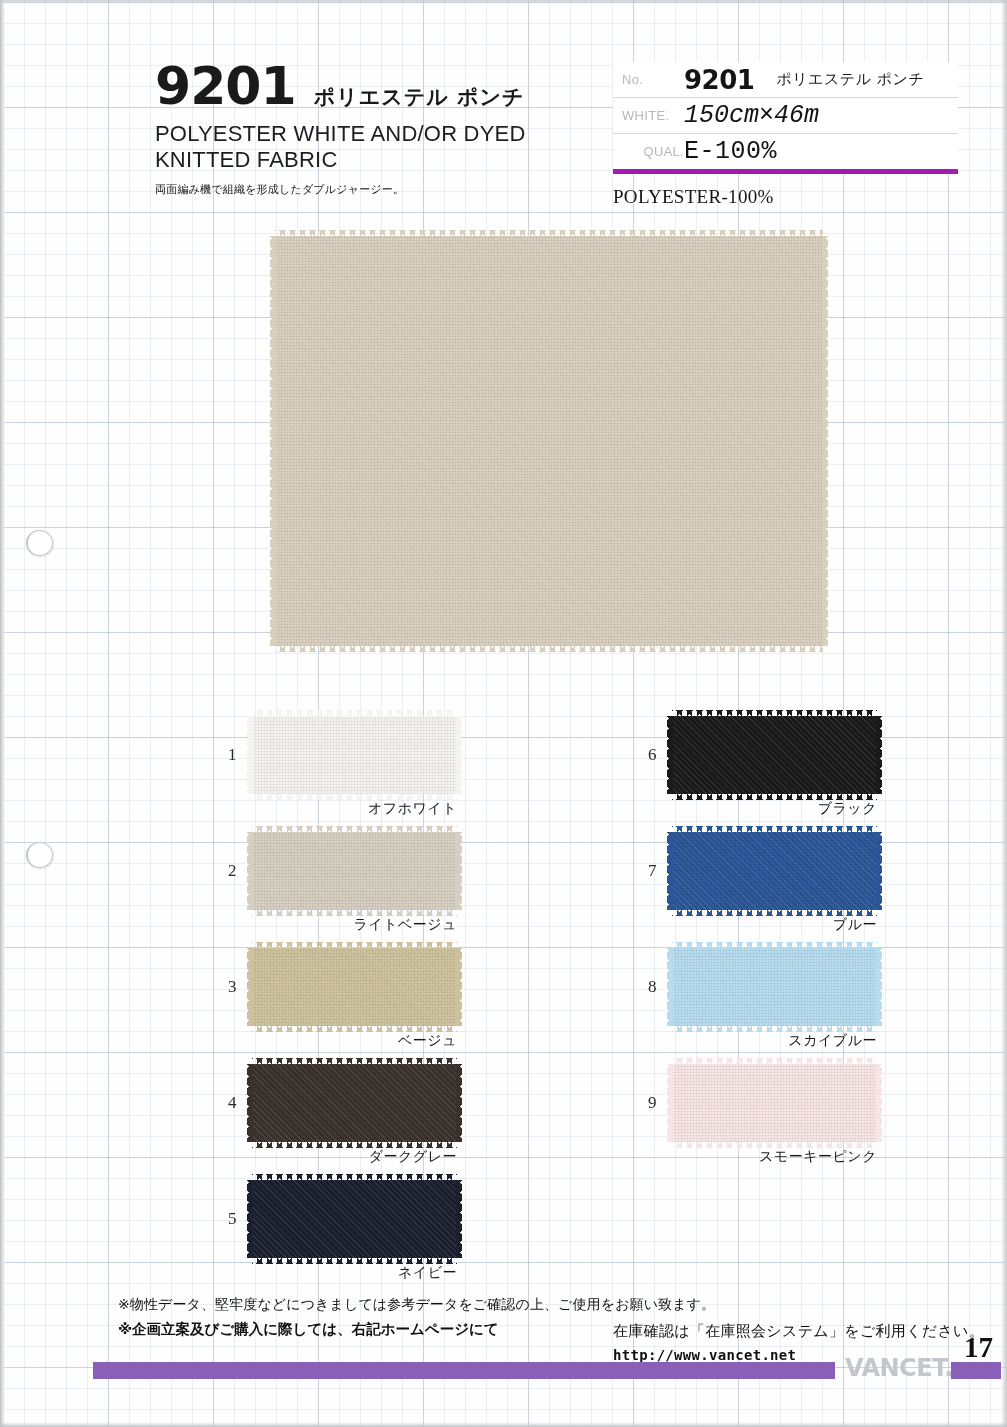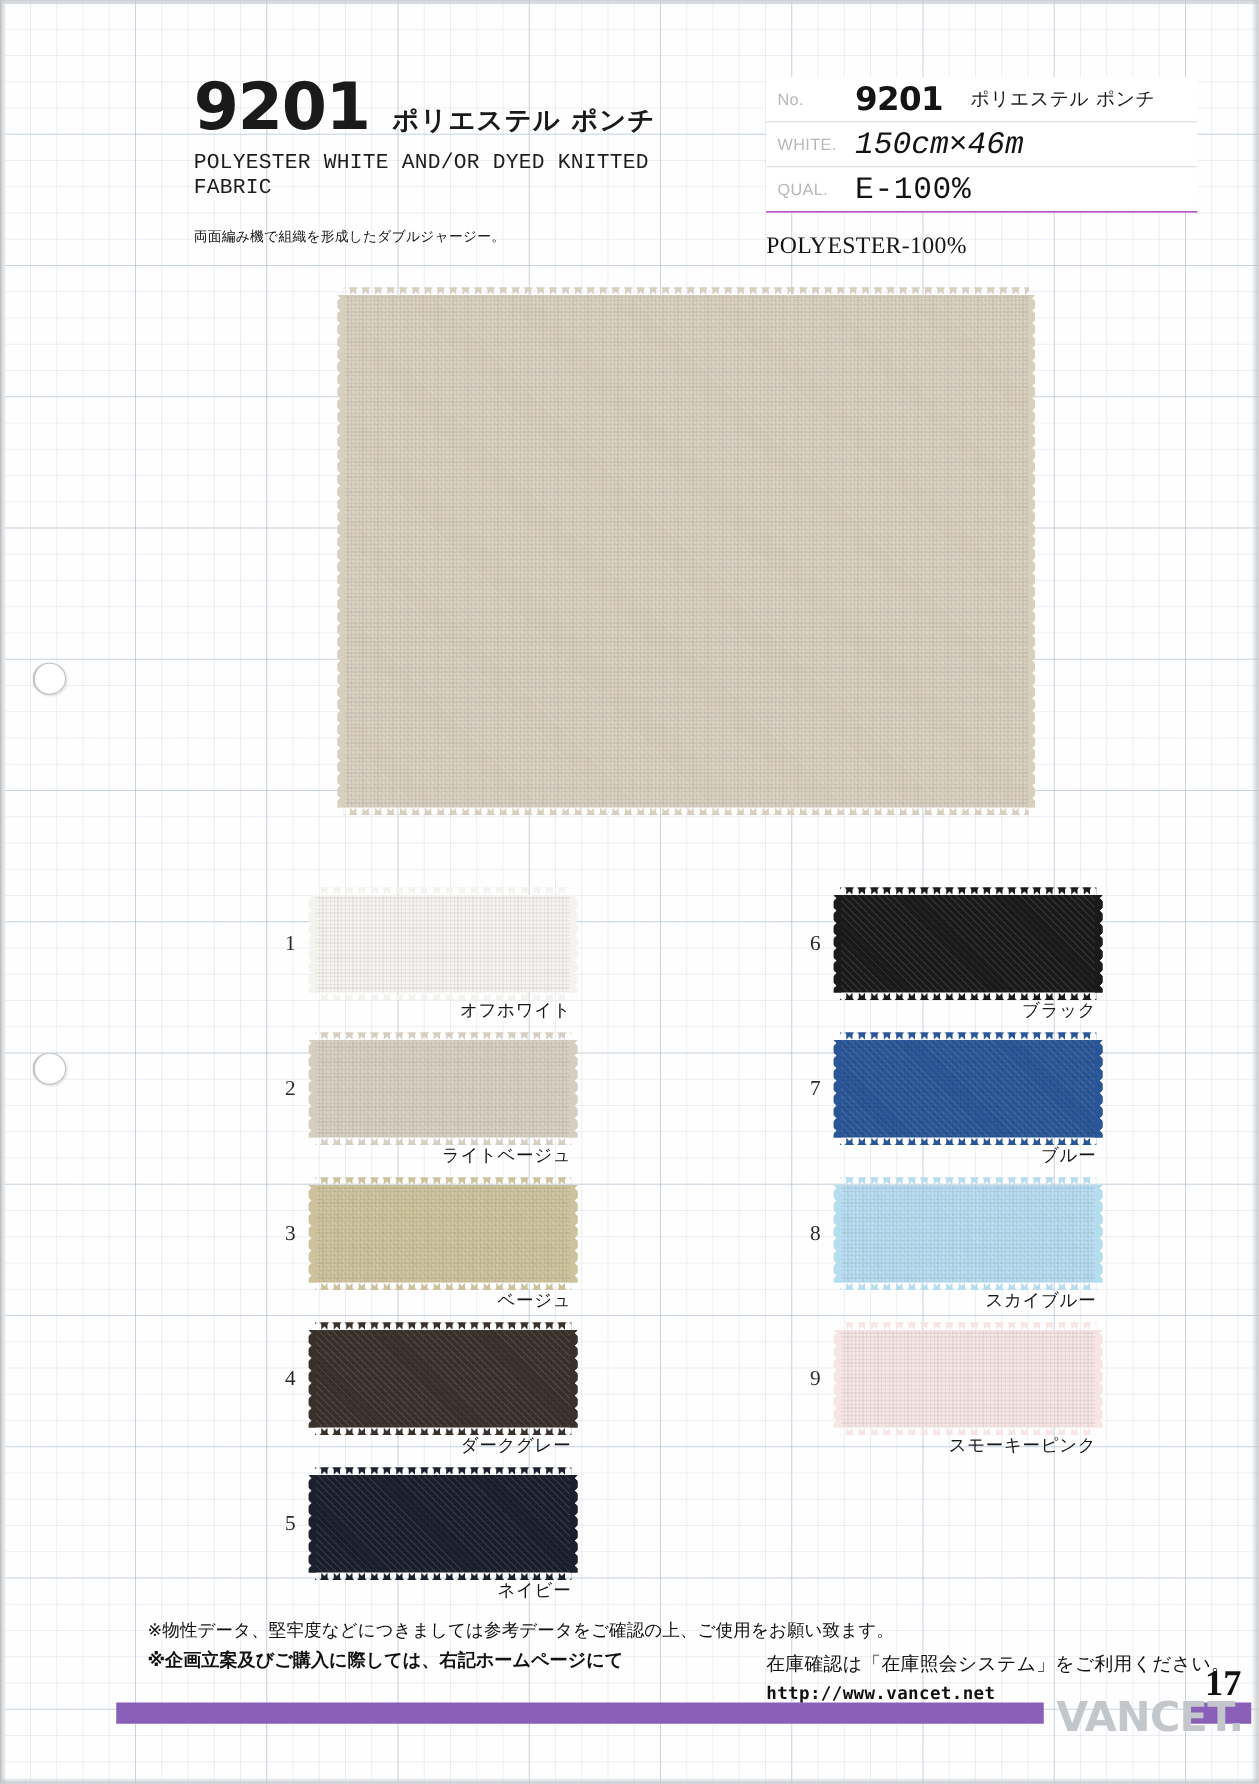--- a/index.html
+++ b/index.html
@@ -40,32 +40,32 @@
 
   
   #header{position:absolute;left:0;top:0;width:100%;height:225px;}
 
   #title-block{position:absolute;left:155px;top:60px;width:430px;}
   #code-line{display:flex;align-items:baseline;gap:18px;}
   #code-main{font-family:"DejaVu Sans", sans-serif;font-weight:bold;
     font-size:52px;letter-spacing:-1px;color:#1a1a1a;line-height:1;}
   #code-jp{font-family:"DejaVu Sans", sans-serif;font-weight:bold;
     font-size:21px;color:#1a1a1a;letter-spacing:1px;}
-  #title-en{margin-top:9px;font-family:Liberation Mono, monospace;
-    font-size:17px;color:#1d1d1d;line-height:1.16;letter-spacing:.2px;}
+  #title-en{margin-top:9px;font-family:Liberation Sans, sans-serif;
+    font-size:22px;color:#1d1d1d;line-height:1.16;letter-spacing:.2px;}
   #desc{position:absolute;left:155px;top:182px;width:440px;
     font-family:"DejaVu Sans", sans-serif;font-size:11px;color:#161616;
     line-height:1.42;letter-spacing:.2px;}
 
   
   #spec{position:absolute;left:613px;top:62px;width:345px;
     background:#ffffff;}
   .spec-row{display:flex;align-items:center;height:35px;
     border-bottom:1px solid #d6d8da;background:#fff;}
-  .spec-row:last-child{border-bottom:1px solid #a21caf;}
+  .spec-row:last-child{border-bottom:5px solid #a21caf;text-align:right;}
   .spec-key{width:62px;flex:none;padding-left:9px;
     font-family:"Liberation Sans", sans-serif;font-size:13px;color:#b6b8ba;
     letter-spacing:.3px;}
   .spec-val{font-family:Liberation Mono, monospace;color:#141414;}
   #spec-no-val{font-family:"DejaVu Sans", sans-serif;font-weight:bold;
     font-size:26px;letter-spacing:-.5px;}
   #spec-no-jp{font-family:"DejaVu Sans", sans-serif;font-size:15px;
     margin-left:22px;color:#1a1a1a;letter-spacing:.5px;}
   #spec-size-val{font-size:25px;font-style:italic;letter-spacing:0px;}
   #spec-qual-val{font-size:25px;letter-spacing:.5px;}
@@ -129,21 +129,21 @@
     font-family:"DejaVu Sans Mono", monospace;font-weight:bold;
     font-size:14px;color:#111;letter-spacing:.3px;}
   #pageno{position:absolute;right:14px;top:1331px;
     font-family:Liberation Serif, serif;font-weight:bold;font-size:29px;
     color:#111;}
   #bar-left{position:absolute;left:93px;top:1362px;width:742px;height:17px;
     background:#8a5fb8;}
   #bar-right{position:absolute;left:951px;top:1362px;width:50px;height:17px;
     background:#8a5fb8;}
   #brand{position:absolute;left:845px;top:1354px;
-    font-family:"DejaVu Sans", sans-serif;font-weight:bold;font-size:33px;
+    font-family:"DejaVu Sans", sans-serif;font-weight:bold;font-size:24px;
     color:#c3c6cb;letter-spacing:-.5px;}
 </style>
 </head>
 <body>
 
 <div id="page">
 
   <div id="edge-left"></div>
   <div id="edge-top"></div>
   <div id="edge-right"></div>

